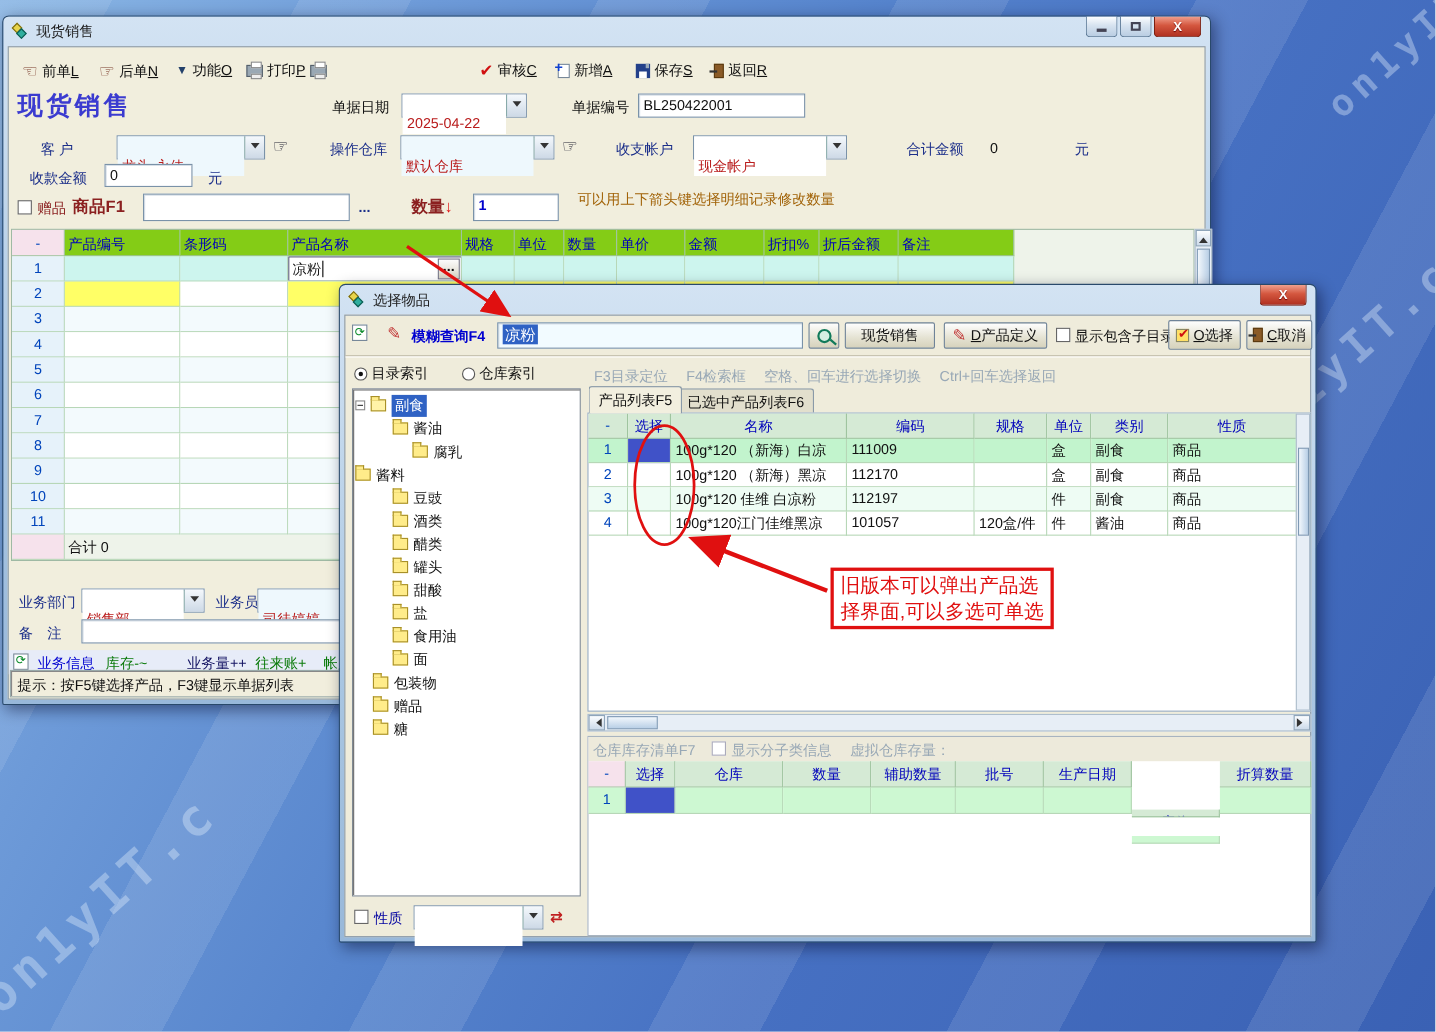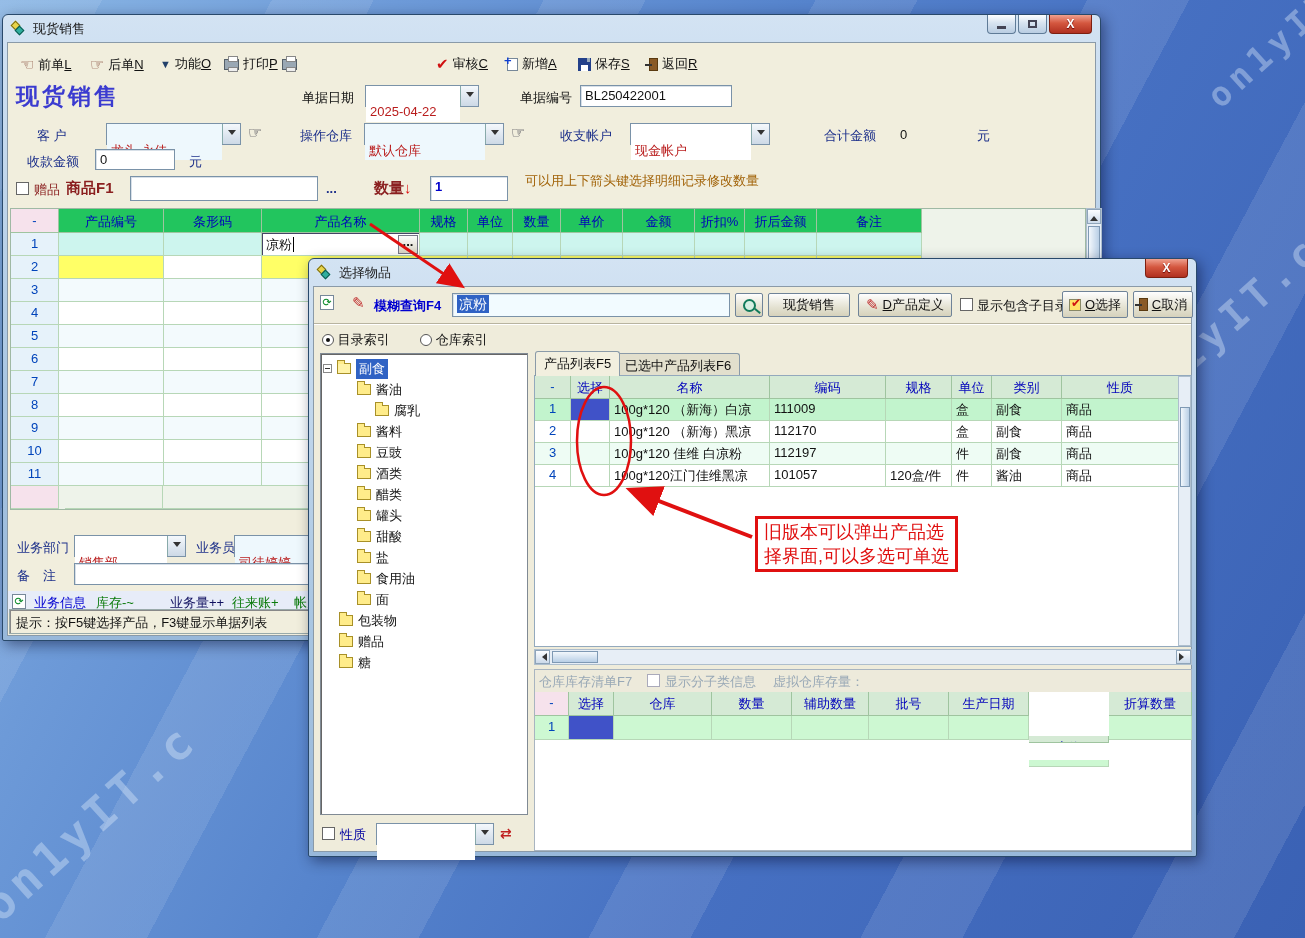--- a/index.html
+++ b/index.html
@@ -69,21 +69,21 @@
   .hsb { position:absolute; height:16px; background:#e7eef6; border:1px solid #aebecd; }
   .hsb .sbtn { top:0; width:15px; height:14px; }
   .hsb .thumb { position:absolute; top:1px; height:12px; background:linear-gradient(#f2f7fc,#b9cfe6); border:1px solid #7f99b4; }
 
   
   .mgrid { position:absolute; left:2px; top:165px; width:1076px; background:#eef3ea; border:1px solid #9fb9a4; }
   .mrow { display:flex; height:23px; }
   .mrow>span { border-right:1px solid #b7d7b7; border-bottom:1px solid #b7d7b7; height:23px;
     overflow:hidden; white-space:nowrap; padding:3px 3px; font-size:13px; color:#111; }
   .mhead { height:24px; }
-  .mhead>span { background:#22c55e; color:#0000bb; text-align:center; height:24px; padding-top:4px;
+  .mhead>span { background:#84cc16; color:#0000bb; height:24px; padding-top:4px;
     border-right:1px solid #9fc49f; border-bottom:1px solid #9fc49f; }
   .mrow>span:nth-child(1){width:48px; background:#e6f2fa; color:#0044bb; text-align:center;}
   .mrow>span:nth-child(2){width:105px;}
   .mrow>span:nth-child(3){width:98px;}
   .mrow>span:nth-child(4){width:158px;}
   .mrow>span:nth-child(5){width:48px;}
   .mrow>span:nth-child(6){width:45px;}
   .mrow>span:nth-child(7){width:48px;}
   .mrow>span:nth-child(8){width:62px;}
   .mrow>span:nth-child(9){width:72px;}
@@ -472,20 +472,21 @@
               <span></span>
               <span></span>
               <span></span>
               <span></span>
               <span></span>
               <span></span>
             </div>
           </div>
         <div class="mrow total">
           <span></span>
+            <span style="width:256px;">合计 0</span>
           <span style="width:0; border:none;"></span>
           <span></span>
             <span></span>
             <span></span>
             <span></span>
             <span></span>
             <span></span>
             <span></span>
             <span></span>
             <span></span>
@@ -591,21 +592,21 @@
           <span class="tsel">副食</span>
         </div>
         <div class="titem" style="padding-left:34px;">
             <span class="folder"></span>
             <span>酱油</span>
           </div>
         <div class="titem" style="padding-left:52px;">
             <span class="folder"></span>
             <span>腐乳</span>
           </div>
-        <div class="titem" style="padding-left:34px;">
+        <div class="titem" style="">
             <span class="folder"></span>
             <span>酱料</span>
           </div>
         <div class="titem" style="padding-left:34px;">
             <span class="folder"></span>
             <span>豆豉</span>
           </div>
         <div class="titem" style="padding-left:34px;">
             <span class="folder"></span>
             <span>酒类</span>
@@ -651,20 +652,21 @@
       <span class="cb" style="left:8px; top:540px;"></span>
       <div class="lbl" style="left:26px; top:539px; color:#0000a0;">性质</div>
       <div class="combo" style="left:62px; top:536px; width:118px;">
         <span class="val" style="background:#fff;"></span>
           <span class="dd">
             <span class="tri-d" style="margin-top:0;"></span>
           </span>
       </div>
       <span class="swap" style="position:absolute; left:186px; top:538px;">⇄</span>
 
+      <div class="lbl grayt" style="left:226px; top:46px;">F3目录定位　 F4检索框 　空格、回车进行选择切换 　Ctrl+回车选择返回</div>
 
       <div class="tab active" style="left:221px; top:64px;"><span>产品列表F5</span></div>
       <div class="tab" style="left:302px; top:66px;"><span>已选中产品列表F6</span></div>
 
       <div class="ptable" style="left:220px; top:88px; width:658px; height:272px;">
         <div class="prow phead">
           <span>-</span>
             <span>选择</span>
           <span>名称</span>
             <span>编码</span>

